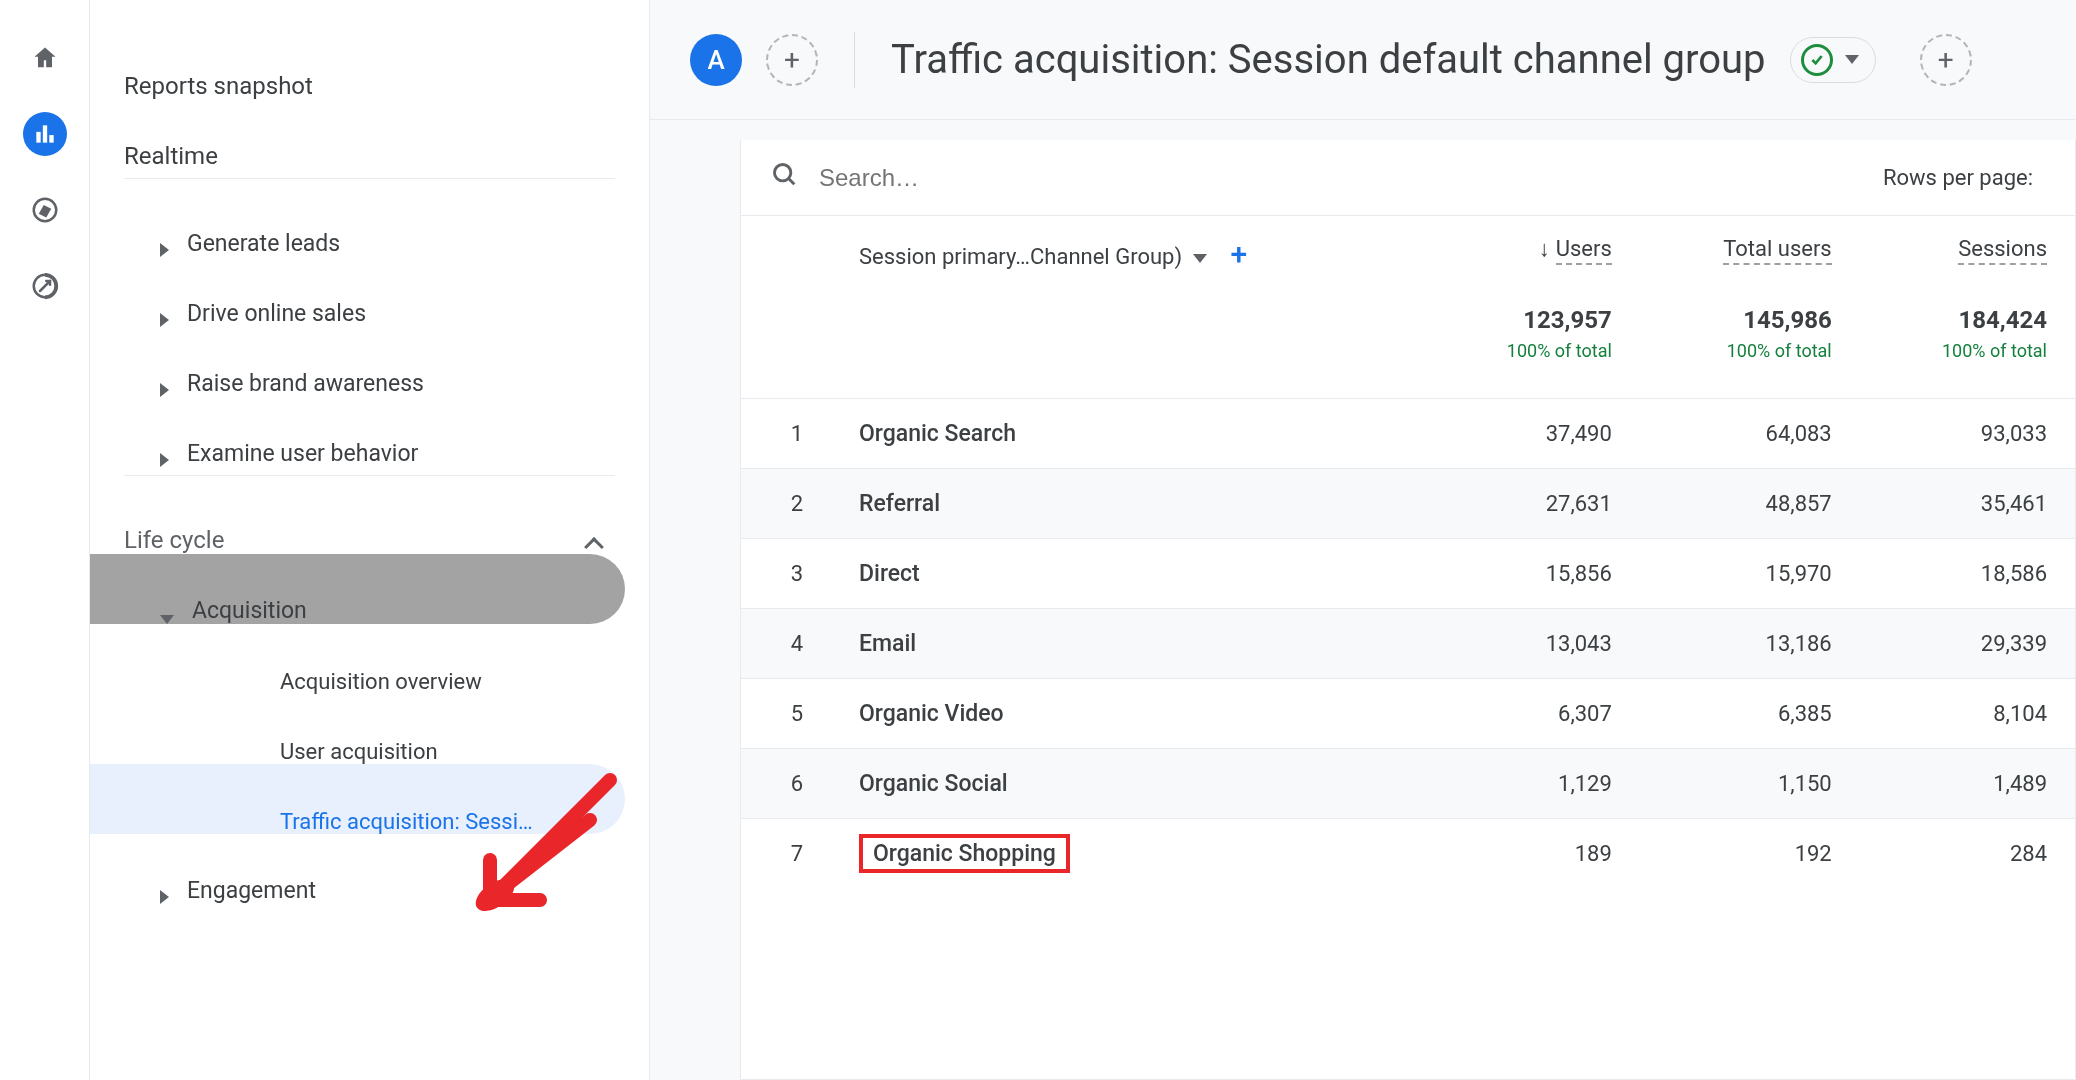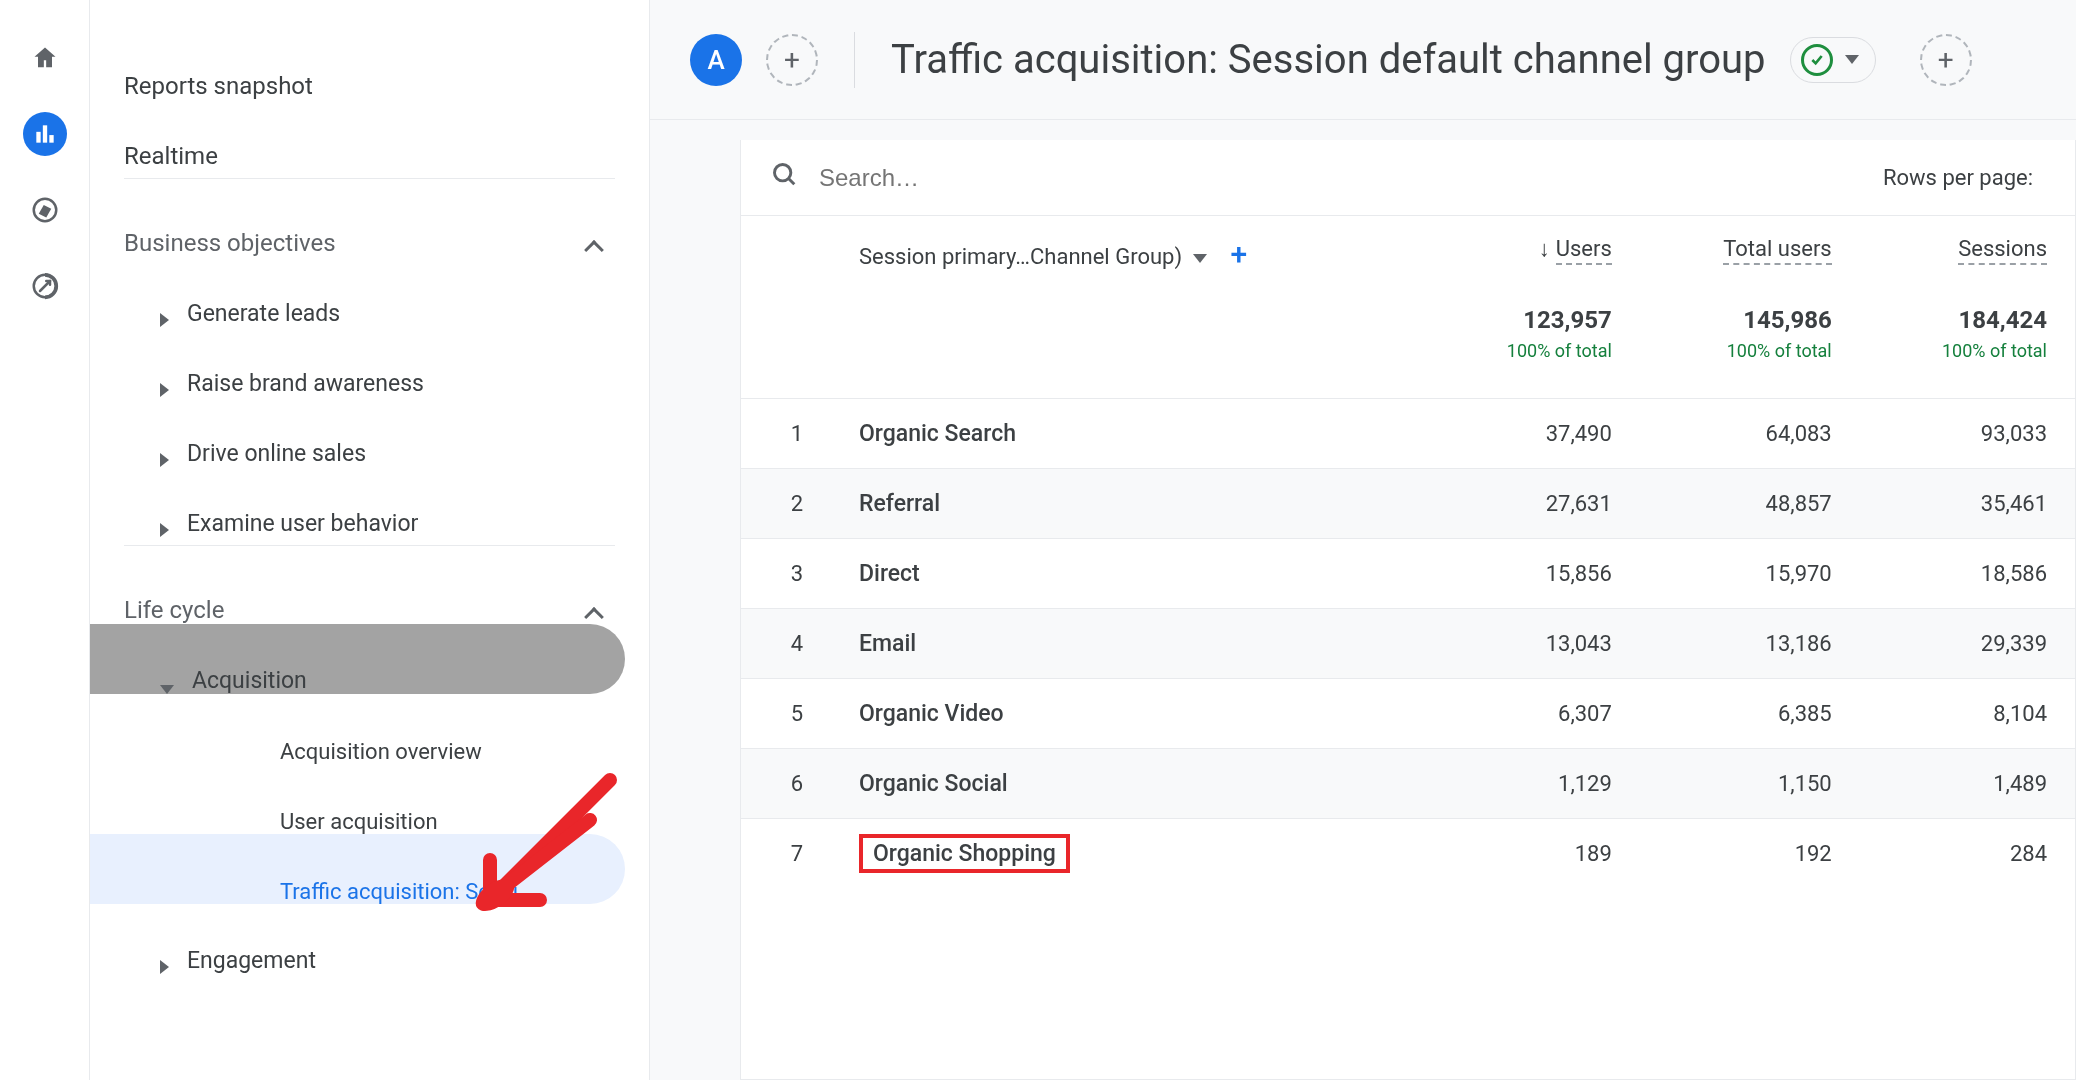--- a/index.html
+++ b/index.html
@@ -142,35 +142,31 @@
   </div>
 
   <div class="sidebar">
     <div class="sidebar-item">
       <span>Reports snapshot</span>
     </div>
     <div class="sidebar-item">
       <span>Realtime</span>
     </div>
     <hr>
-    <div class="sidebar-item heading">
-      <span>Business objectives</span>
-      <span class="chev-up"></span>
-    </div>
     <div class="sidebar-item sub">
       <span class="caret right"></span>
       <span>Generate leads</span>
     </div>
     <div class="sidebar-item sub">
       <span class="caret right"></span>
+      <span>Drive online sales</span>
+    </div>
+    <div class="sidebar-item sub">
+      <span class="caret right"></span>
       <span>Raise brand awareness</span>
-    </div>
-    <div class="sidebar-item sub">
-      <span class="caret right"></span>
-      <span>Drive online sales</span>
     </div>
     <div class="sidebar-item sub">
       <span class="caret right"></span>
       <span>Examine user behavior</span>
     </div>
     <hr>
     <div class="sidebar-item heading">
       <span>Life cycle</span>
       <span class="chev-up"></span>
     </div>

